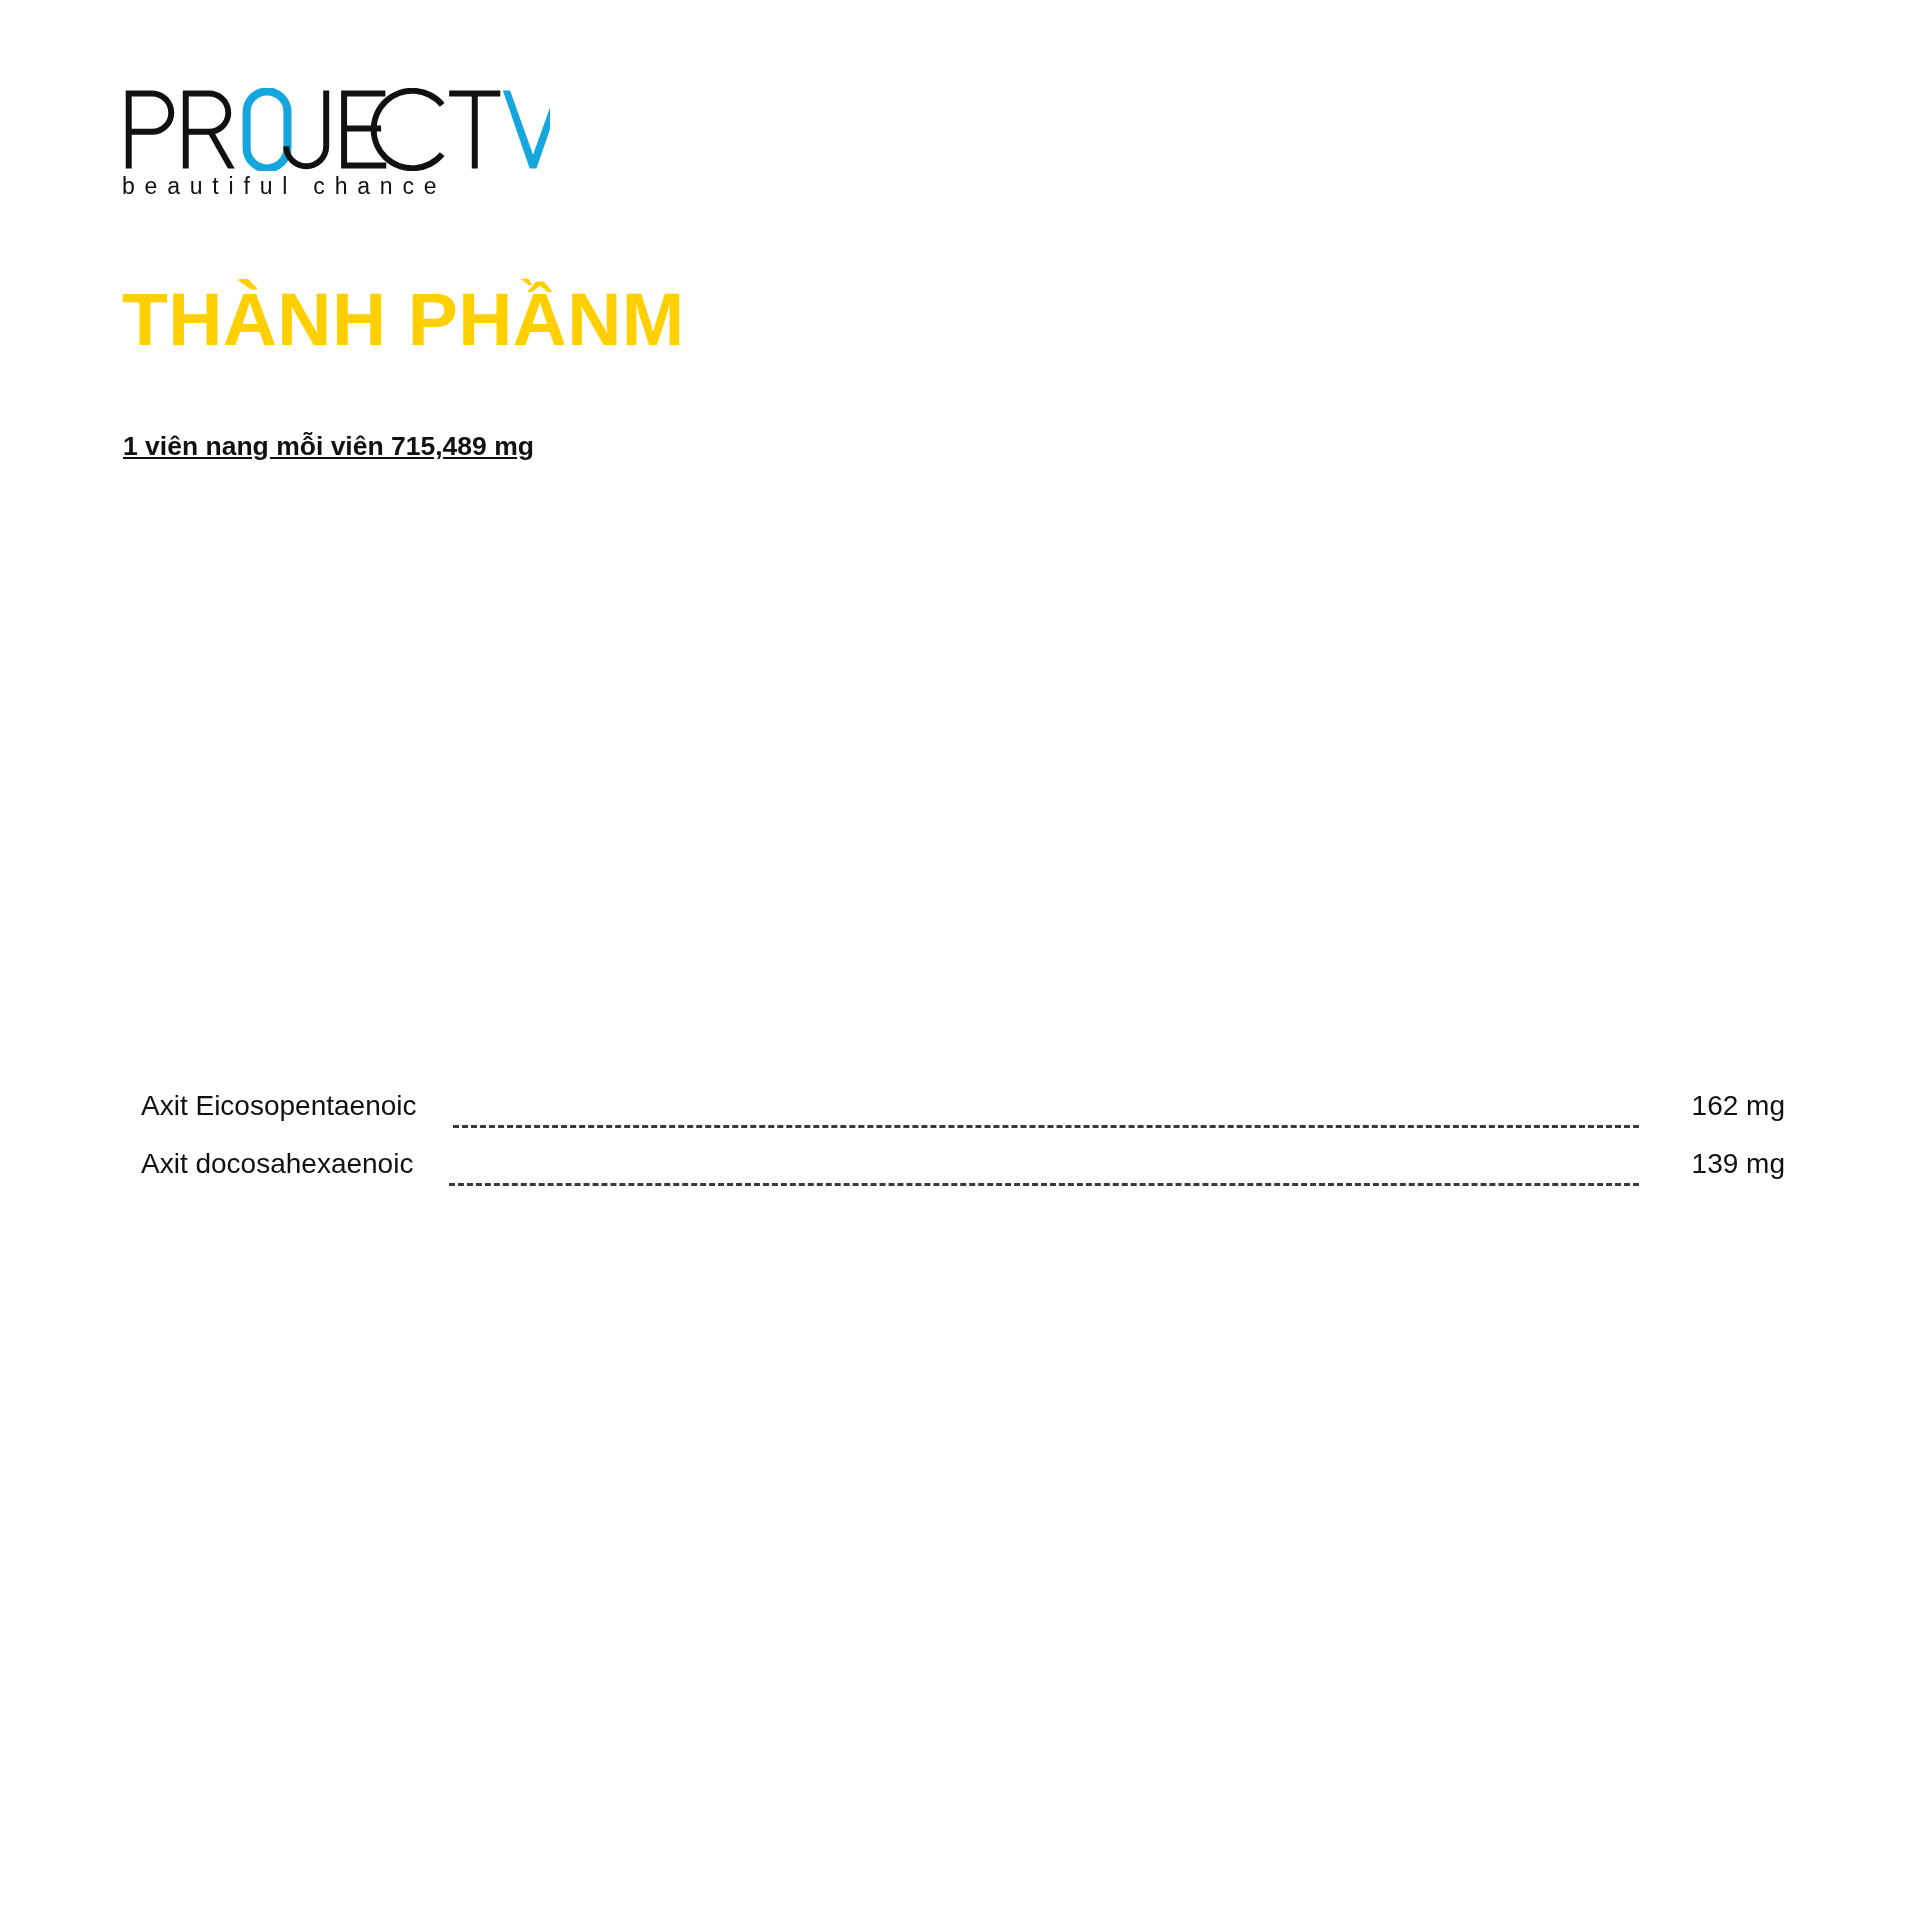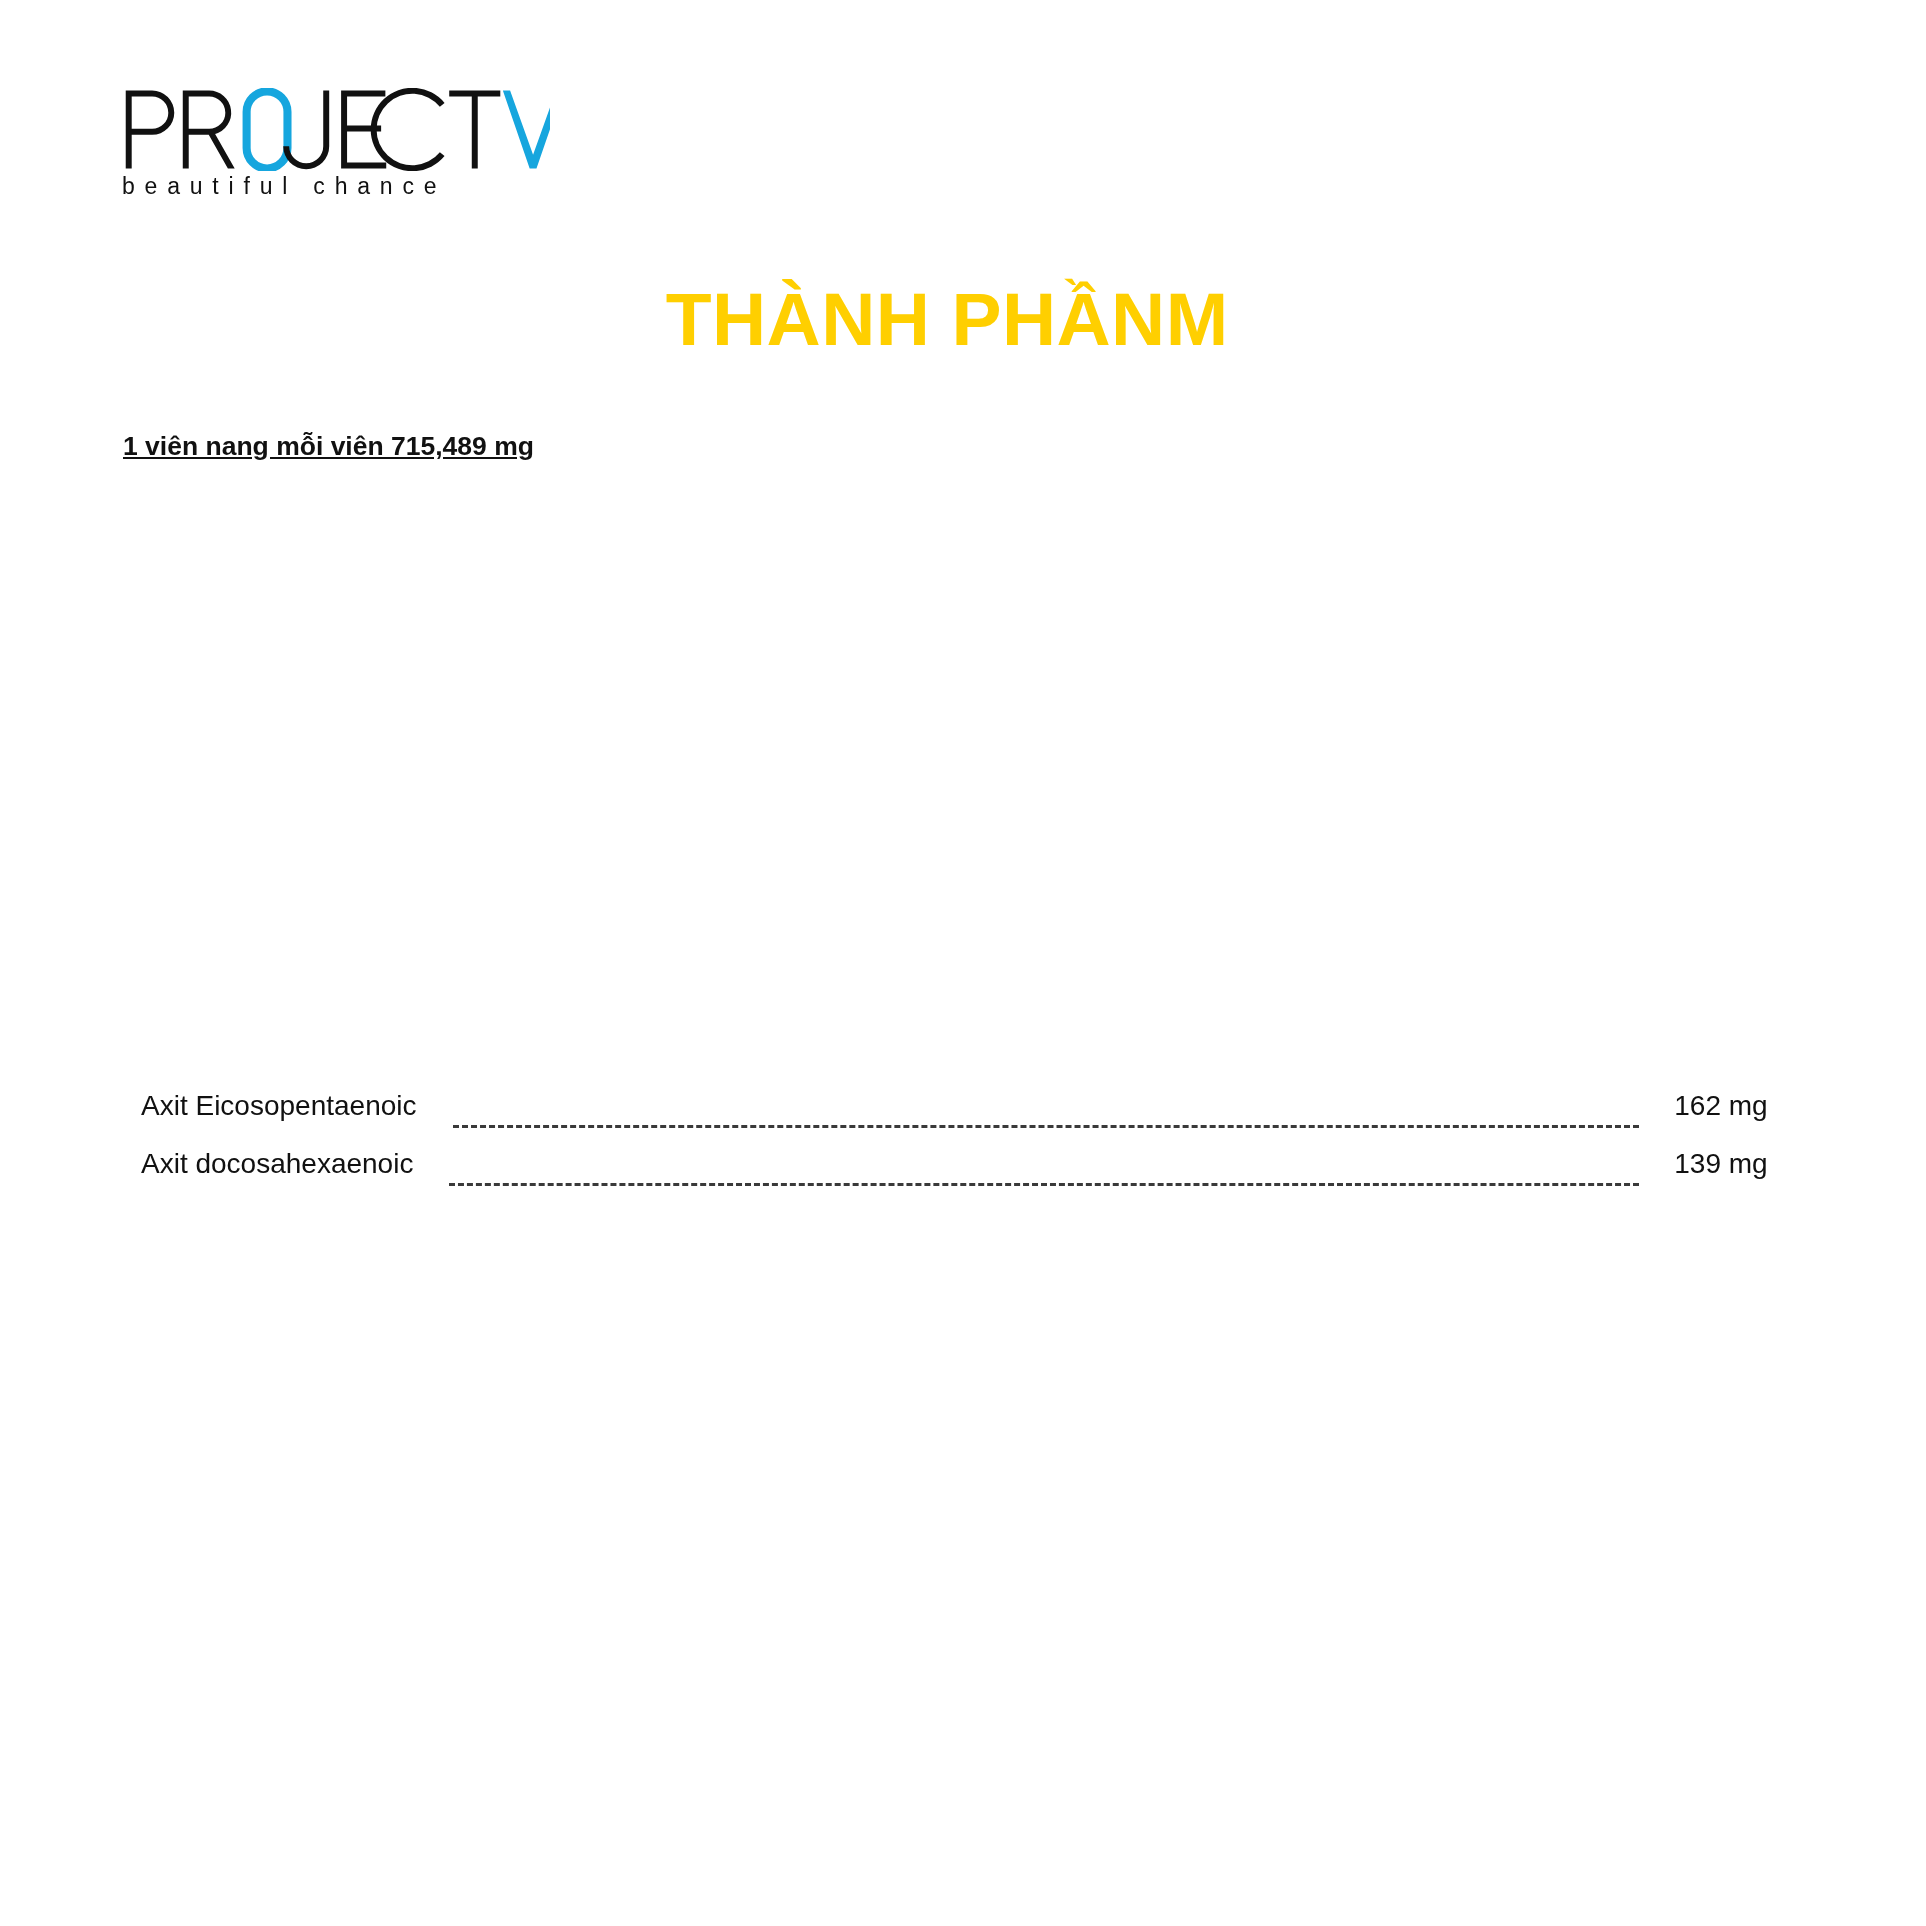--- a/index.html
+++ b/index.html
@@ -44,21 +44,21 @@
   }
 
   
   .header-row {
     position: absolute;
     left: 122px;
     top: 280px;
     right: 128px;
     display: flex;
     align-items: flex-start;
-    justify-content: center;
+    justify-content: flex-start;
   }
   .page-title {
     font-family: "Liberation Sans", sans-serif;
     font-size: 75px;
     font-weight: 700;
     color: #FFCF00;
     letter-spacing: 0.4px;
     line-height: 1.05;
     white-space: nowrap;
     margin: 0;
@@ -123,21 +123,21 @@
     top: 0;
     border-top: 3px dashed #3a3a3a;
   }
   .ing-value {
     font-family: "Liberation Sans", sans-serif;
     font-size: 28px;
     font-weight: 400;
     color: #111111;
     white-space: nowrap;
     flex: 0 0 auto;
-    text-align: center;
+    text-align: right;
     min-width: 128px;
     line-height: 1;
   }
 </style>
 </head>
 <body>
 
 <div class="logo-block">
 
   <div class="logo-wordmark">

